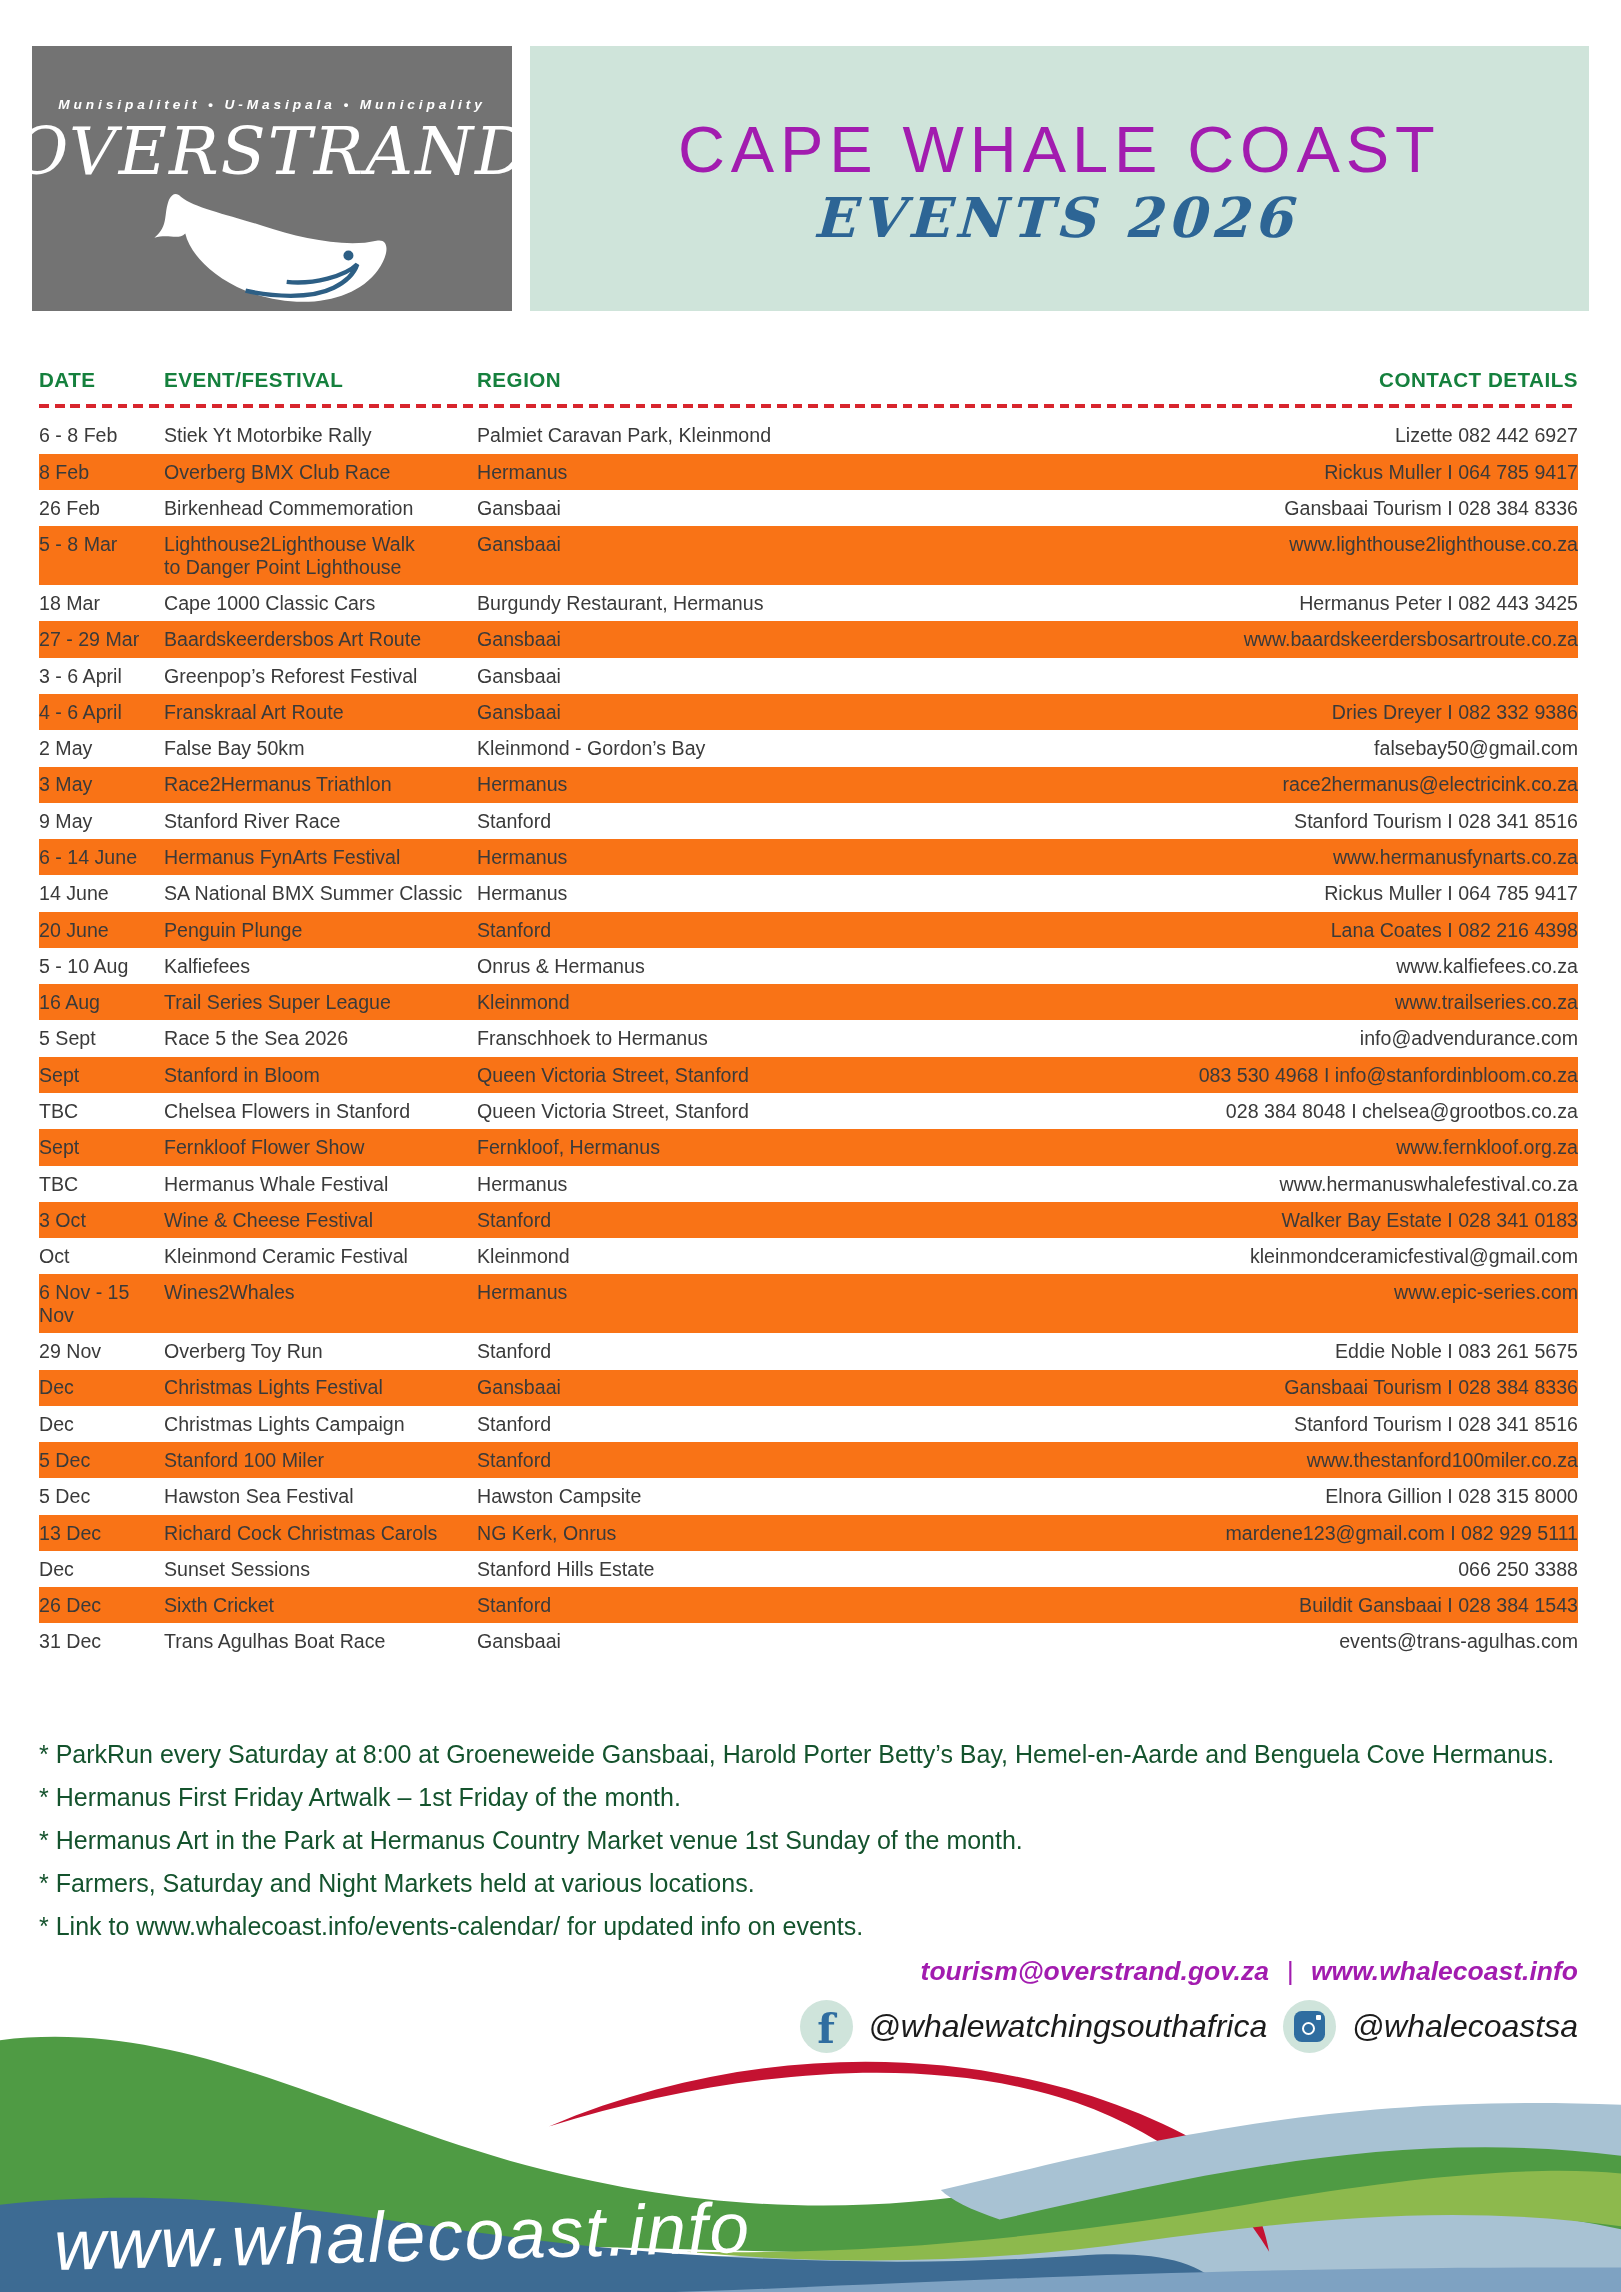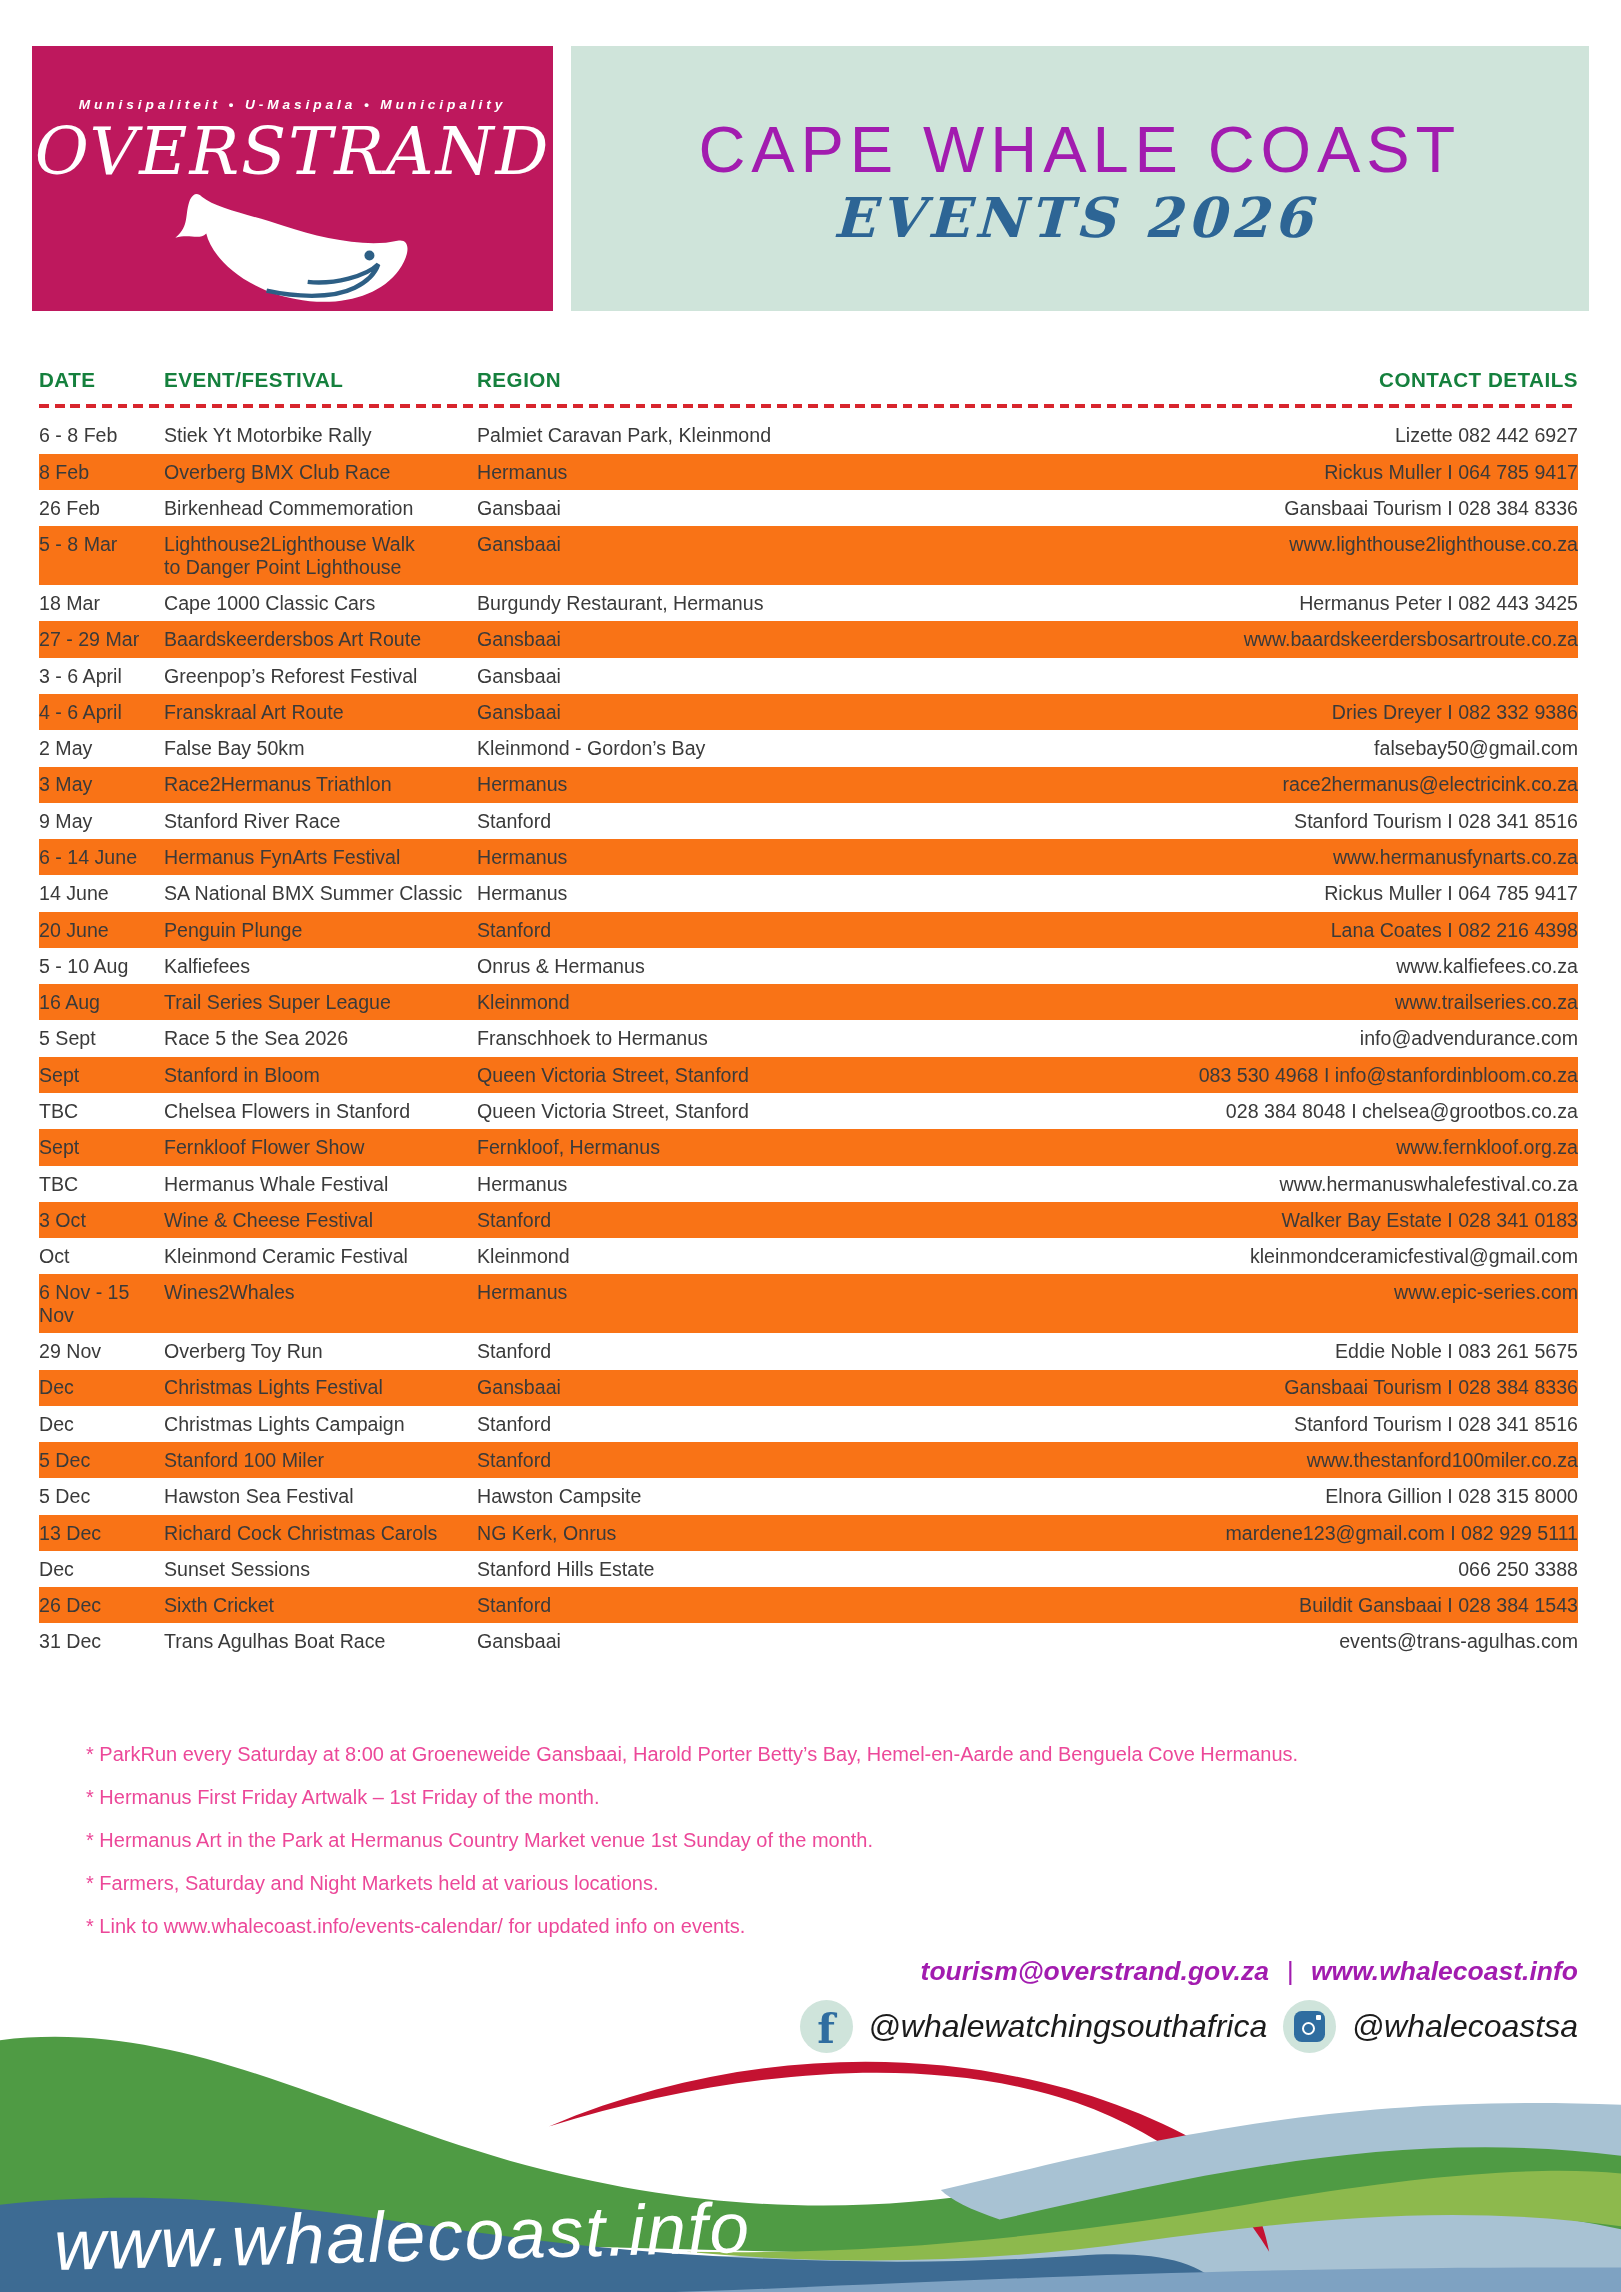--- a/index.html
+++ b/index.html
@@ -1,21 +1,21 @@
 <!DOCTYPE html>
 <html><head>
 <meta charset="utf-8">
 <style>
   html,body{margin:0;padding:0;background:#e8e8e8;}
   .page{position:relative;width:1621px;height:2293px;background:#ffffff;overflow:hidden;
         font-family:"Liberation Sans",sans-serif;color:#3a3a3a;}
 
   
   .header{position:absolute;top:46px;left:32px;right:32px;height:265px;display:flex;gap:17.6px;}
-  .logo-box{width:521px;background:#be185d;display:flex;flex-direction:column;align-items:center;
+  .logo-box{width:480px;background:#737373;display:flex;flex-direction:column;align-items:center;
             justify-content:flex-start;padding-top:51px;box-sizing:border-box;}
   .logo-tagline{color:#ffffff;font-size:13.7px;font-weight:bold;font-style:italic;letter-spacing:3.9px;}
   .logo-name{color:#ffffff;font-family:"DejaVu Serif","Liberation Serif",serif;font-style:italic;
              font-size:66px;letter-spacing:2px;margin-top:7px;line-height:1;}
   .logo-whale{margin-top:-5.9px;}
   .title-box{flex:1;background:#cfe4da;display:flex;flex-direction:column;align-items:center;
              justify-content:center;padding-top:5.9px;}
   .title-main{color:#a21caf;font-size:65px;letter-spacing:5.9px;font-weight:normal;line-height:1.1;}
   .title-sub{color:#2d6595;font-family:"DejaVu Serif","Liberation Serif",serif;font-style:italic;
              font-weight:bold;font-size:55px;letter-spacing:4.9px;line-height:1.15;transform:skewX(-4deg);}
@@ -27,21 +27,21 @@
   .th-contact{text-align:right;}
   .dash-line{height:3.9px;margin:2px 0 9.8px;
              background:repeating-linear-gradient(90deg,#d8252d 0 9.8px,transparent 9.8px 15.7px);}
   .trow.alt{background:#f97316;}
   .cell{font-size:19.6px;line-height:22.5px;padding:6.9px 0;color:#3a3a3a;}
   .c-event{white-space:pre-line;}
   .c-contact{text-align:right;}
 
   
   .notes{position:absolute;top:1733px;left:39px;right:43px;}
-  .note{font-size:20px;line-height:43px;color:#ec4899;margin-left:47px;}
+  .note{font-size:25px;line-height:43px;color:#14532d;}
 
   
   .contact-line{position:absolute;top:1956px;right:43px;font-size:26.5px;font-weight:bold;
                 font-style:italic;color:#a21caf;}
   .contact-line .sep{margin:0 17.6px;font-weight:normal;}
   .social-line{position:absolute;top:2000px;right:43px;display:flex;align-items:center;gap:15.7px;z-index:3;}
   .soc-circle{width:53px;height:53px;border-radius:50%;background:#cfe4db;display:flex;
               align-items:center;justify-content:center;}
   .fb-f{color:#2f6da0;font-weight:bold;font-size:41px;font-family:"DejaVu Serif",serif;line-height:1;
         transform:translateY(2.9px);}

